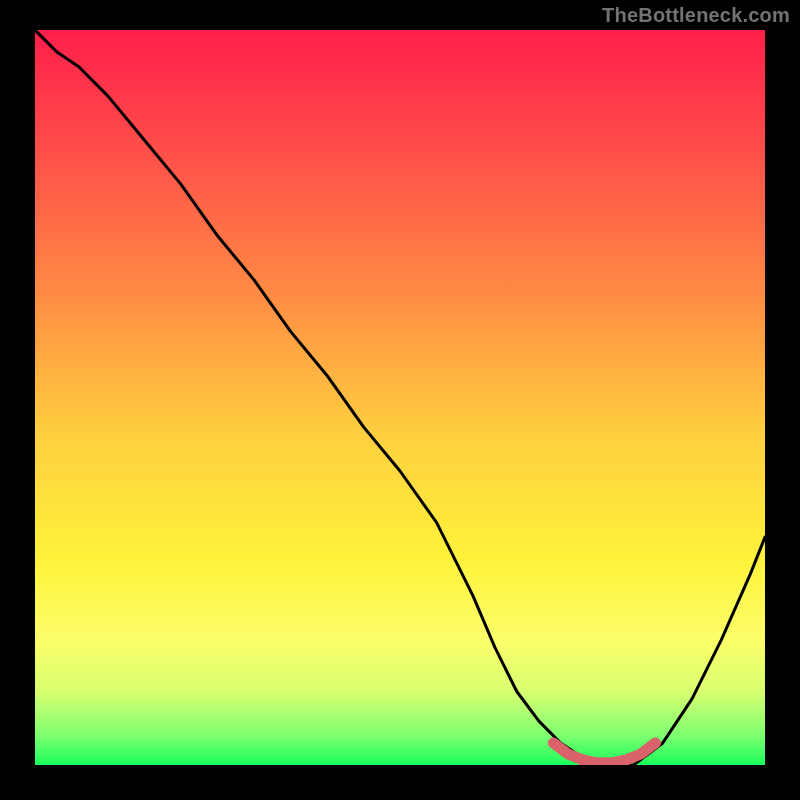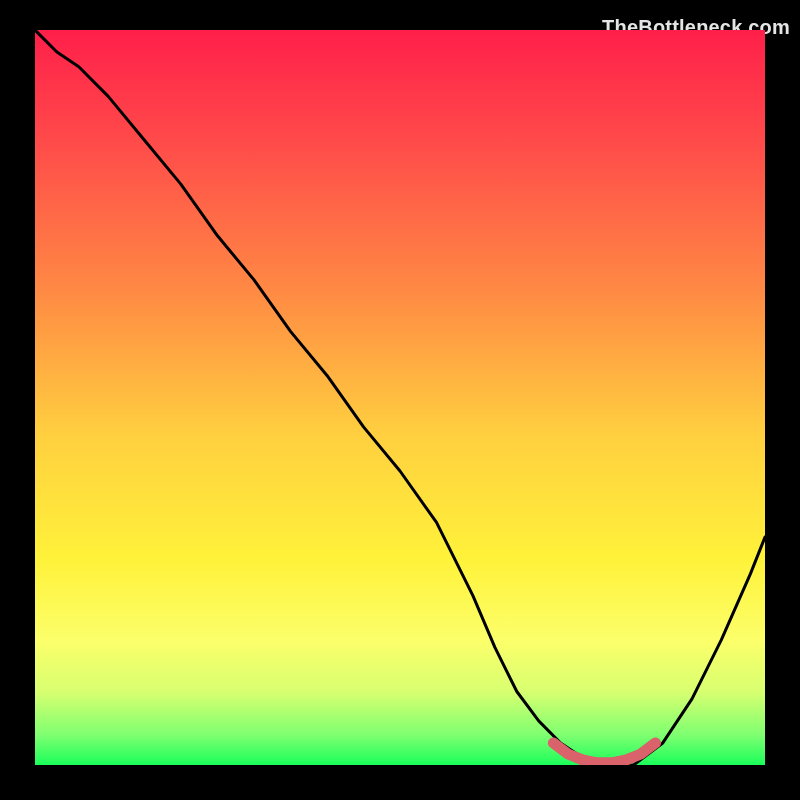--- a/index.html
+++ b/index.html
@@ -13,26 +13,26 @@
   .frame {
     position: absolute;
     left: 0;
     top: 0;
     width: 800px;
     height: 800px;
     background: #000000;
   }
   .attribution {
     position: absolute;
-    top: 16px;
+    top: 4px;
     right: 10px;
     font-family: Arial, Helvetica, sans-serif;
     font-size: 20px;
     font-weight: 600;
-    color: #e5e5e5;
+    color: #737373;
     letter-spacing: 0.2px;
   }
   .plot-area {
     position: absolute;
     left: 35px;
     top: 30px;
     width: 730px;
     height: 735px;
     overflow: hidden;
   }

